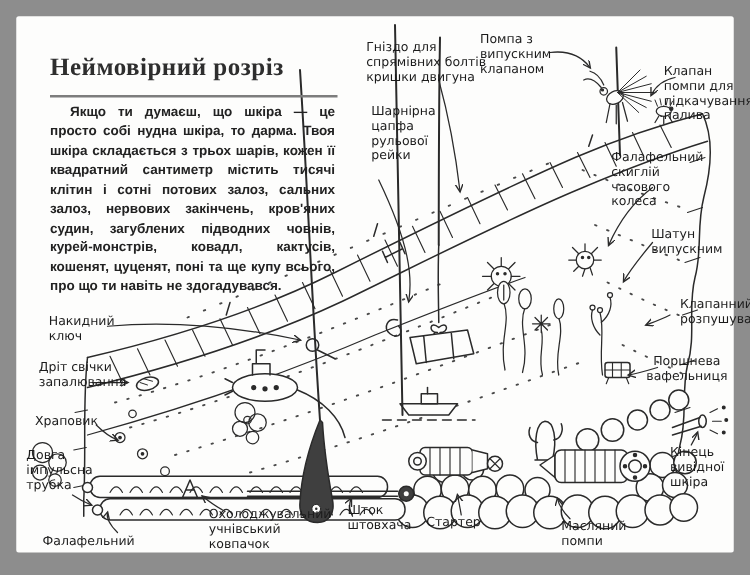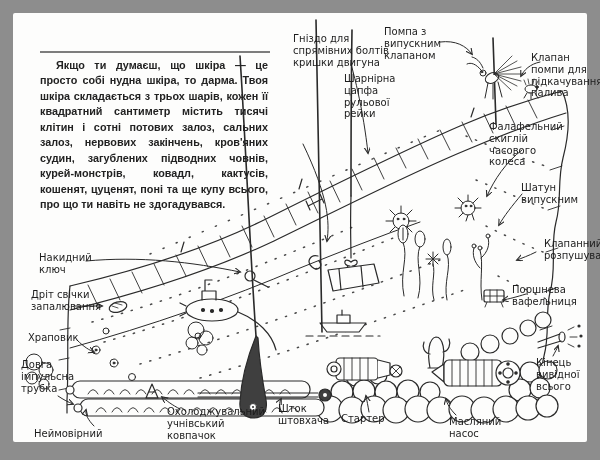--- a/index.html
+++ b/index.html
@@ -269,34 +269,35 @@
       <path d="M180 409 C 172 405 167 401 162 397"></path>
       <path d="M282 413 C 279 407 279 403 281 399"></path>
       <path d="M369 412 C 368 406 367 401 366 396"></path>
       <path d="M456 415 C 450 409 447 404 446 399"></path>
       <path d="M553 356 C 555 352 557 349 558 346"></path>
     </g>
   </g>
 </svg>
 
 <div class="textblock">
+  <div class="title">Неймовірний розріз</div>
   <div class="divider"></div>
   <div class="intro">Якщо ти думаєш, що шкіра — це просто собі нудна шкіра, то дарма. Твоя шкіра складається з трьох шарів, кожен її квадратний сантиметр містить тисячі клітин і сотні потових залоз, сальних залоз, нервових закінчень, кров'яних судин, загублених підводних човнів, курей-монстрів, ковадл, кактусів, кошенят, цуценят, поні та ще купу всього, про що ти навіть не здогадувався.</div>
 </div>
 
 <div class="hw" style="left:293px;top:33px;width:100px;">Гніздо для спрямівних болтів кришки двигуна</div>
 <div class="hw" style="left:384px;top:26px;width:100px;">Помпа з випускним клапаном</div>
 <div class="hw" style="left:531px;top:52px;width:64px;">Клапан помпи для підкачування палива</div>
-<div class="hw" style="left:297px;top:73px;width:62px;margin-left:47px;">Шарнірна цапфа рульової рейки</div>
+<div class="hw" style="left:297px;top:84px;width:62px;">Шарнірна цапфа рульової рейки</div>
 <div class="hw" style="left:489px;top:121px;width:75px;">Фалафельний скиглій часового колеса</div>
 <div class="hw" style="left:521px;top:182px;width:70px;">Шатун випускним</div>
 <div class="hw" style="left:544px;top:238px;width:80px;">Клапанний розпушувач</div>
-<div class="hw" style="left:512px;top:284px;width:75px;">Поршнева вафельниця</div>
-<div class="hw" style="left:536px;top:357px;width:58px;">Кінець вивідної всього</div>
+<div class="hw" style="left:512px;top:284px;width:75px;text-align:center;">Поршнева вафельниця</div>
+<div class="hw" style="left:536px;top:357px;width:58px;">Кінець вивідної шкіра</div>
 <div class="hw" style="left:39px;top:252px;width:72px;">Накидний ключ</div>
 <div class="hw" style="left:31px;top:289px;width:78px;">Дріт свічки запалювання</div>
 <div class="hw" style="left:28px;top:332px;width:80px;">Храповик</div>
 <div class="hw" style="left:21px;top:359px;width:70px;">Довга імпульсна трубка</div>
-<div class="hw" style="left:34px;top:428px;width:110px;">Неймовірний</div>
+<div class="hw" style="left:34px;top:428px;width:110px;">Фалафельний</div>
 <div class="hw" style="left:167px;top:406px;width:102px;">Охолоджувальний учнівський ковпачок</div>
 <div class="hw" style="left:278px;top:403px;width:60px;">Шток штовхача</div>
 <div class="hw" style="left:341px;top:413px;width:60px;">Стартер</div>
-<div class="hw" style="left:449px;top:416px;width:62px;">Масляний насос</div>
+<div class="hw" style="left:449px;top:416px;width:62px;">Масляний помпи</div>
 
 </body></html>

